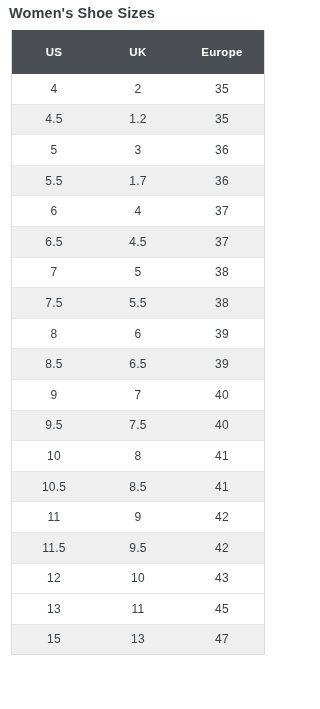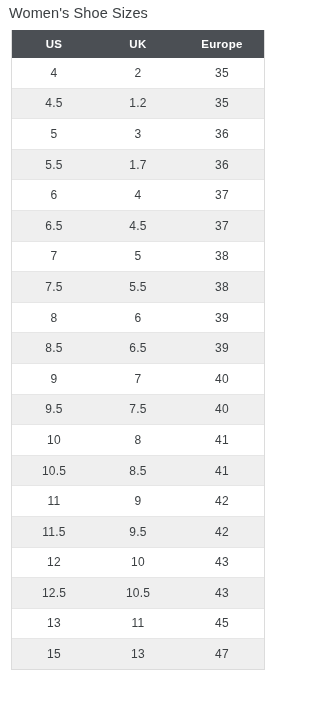--- a/index.html
+++ b/index.html
@@ -20,21 +20,21 @@
     height: 709px;
     box-sizing: border-box;
   }
   .page-title {
     position: absolute;
     left: 9px;
     top: 3px;
     font-size: 14.5px;
     line-height: 20px;
     color: #3c4043;
-    font-weight: 400;
+    font-weight: 700;
     letter-spacing: 0.1px;
     white-space: nowrap;
   }
   .table-wrap {
     position: absolute;
     left: 11px;
     top: 30px;
     width: 254px;
     border: 1px solid #dcdcdc;
     border-top: none;
@@ -46,21 +46,21 @@
     border-collapse: collapse;
     table-layout: fixed;
   }
   table.size-table thead th {
     background: #4b4f54;
     color: #ffffff;
     font-size: 11.5px;
     font-weight: bold;
     letter-spacing: 0.3px;
     height: 28px;
-    padding: 0;
+    padding: 8px;
     text-align: center;
     vertical-align: middle;
     border: none;
   }
   table.size-table tbody td {
     height: 29.6px;
     padding: 0;
     text-align: center;
     vertical-align: middle;
     font-size: 12px;
@@ -183,25 +183,20 @@
           <tr class="even">
             <td>11.5</td>
             <td>9.5</td>
             <td>42</td>
           </tr>
           <tr class="odd">
             <td>12</td>
             <td>10</td>
             <td>43</td>
           </tr>
-          <tr class="even">
-            <td>12.5</td>
-            <td>10.5</td>
-            <td>43</td>
-          </tr>
           <tr class="odd">
             <td>13</td>
             <td>11</td>
             <td>45</td>
           </tr>
           <tr class="even">
             <td>15</td>
             <td>13</td>
             <td>47</td>
           </tr>

